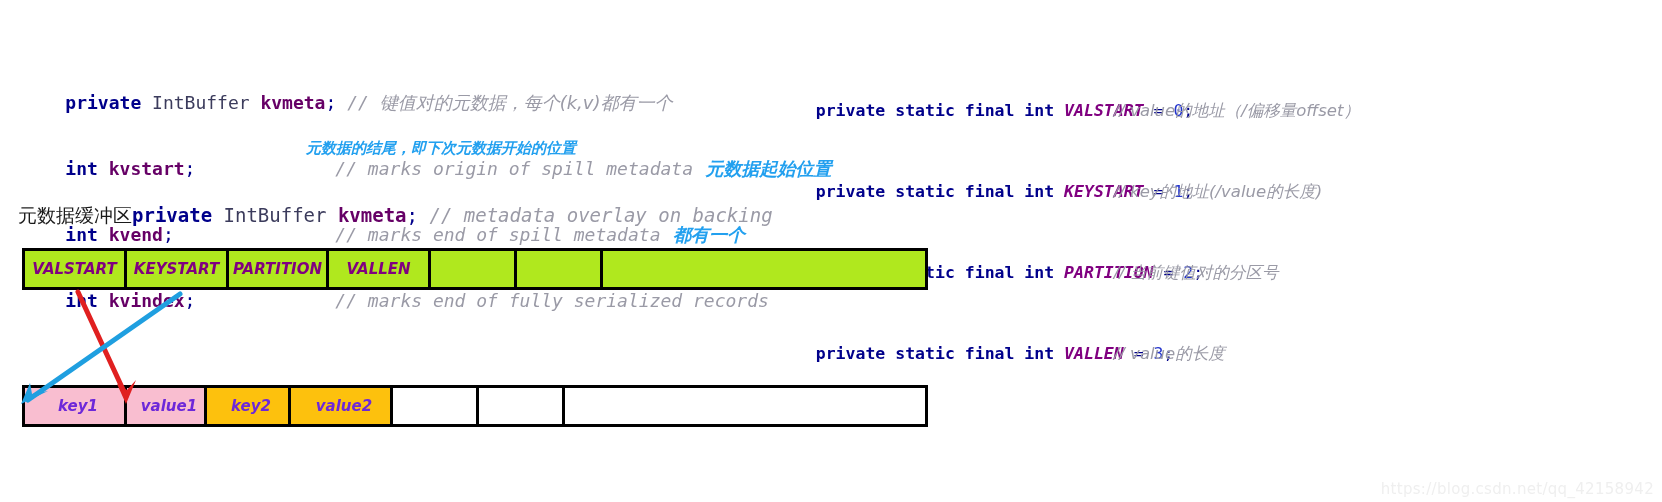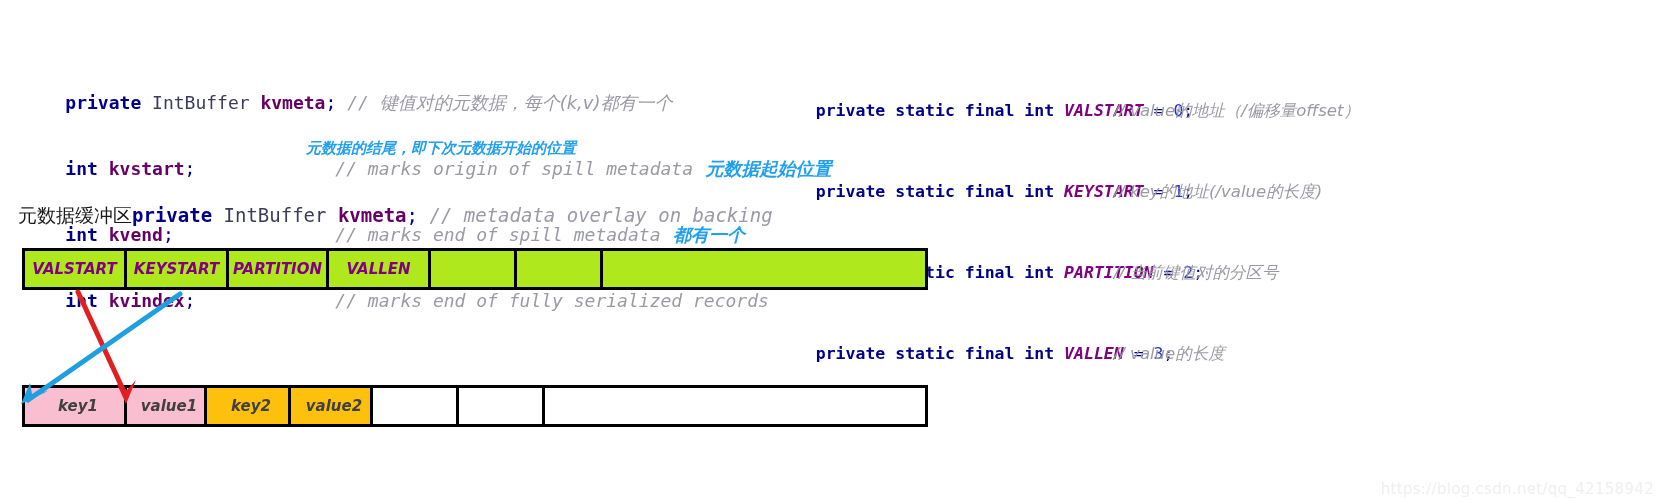--- a/index.html
+++ b/index.html
@@ -86,21 +86,21 @@
     font-style: italic;
     font-weight: bold;
     height: 100%;
   }
   .buffer .cell:last-child { border-right: none; }
 
   #meta-buffer { left: 22px; top: 248px; width: 906px; }
   #meta-buffer .cell { background: #b0e81e; color: #800080; }
 
   #kv-buffer { left: 22px; top: 385px; width: 906px; }
-  #kv-buffer .cell { color: #404040; padding-left: 7px; }
+  #kv-buffer .cell { color: #6d28d9; padding-left: 7px; }
 
   
   #arrows {
     position: absolute;
     left: 0;
     top: 0;
     width: 1662px;
     height: 502px;
     pointer-events: none;
   }
@@ -163,21 +163,21 @@
   <div class="cell" style="width:102px">VALLEN</div>
   <div class="cell" style="width:86px"></div>
   <div class="cell" style="width:86px"></div>
   <div class="cell" style="width:322px"></div>
 </div>
 
 <div id="kv-buffer" class="buffer">
   <div class="cell" style="width:102px; background:#f9bed0">key1</div>
   <div class="cell" style="width:80px; background:#f9bed0">value1</div>
   <div class="cell" style="width:84px; background:#fdc10d">key2</div>
-  <div class="cell" style="width:82px; background:#fdc10d">value2</div>
+  <div class="cell" style="width:102px; background:#fdc10d">value2</div>
   <div class="cell" style="width:86px;  background:#ffffff"></div>
   <div class="cell" style="width:86px;  background:#ffffff"></div>
   <div class="cell" style="width:322px; background:#ffffff"></div>
 </div>
 
 <svg id="arrows" viewBox="0 0 1662 502">
   <g>
     <line x1="78" y1="292" x2="126" y2="396" stroke="#e02020" stroke-width="5" stroke-linecap="round"></line>
     <path d="M 126 404 L 117 384 L 127 390 L 136 380 Z" fill="#e02020"></path>
   </g>

